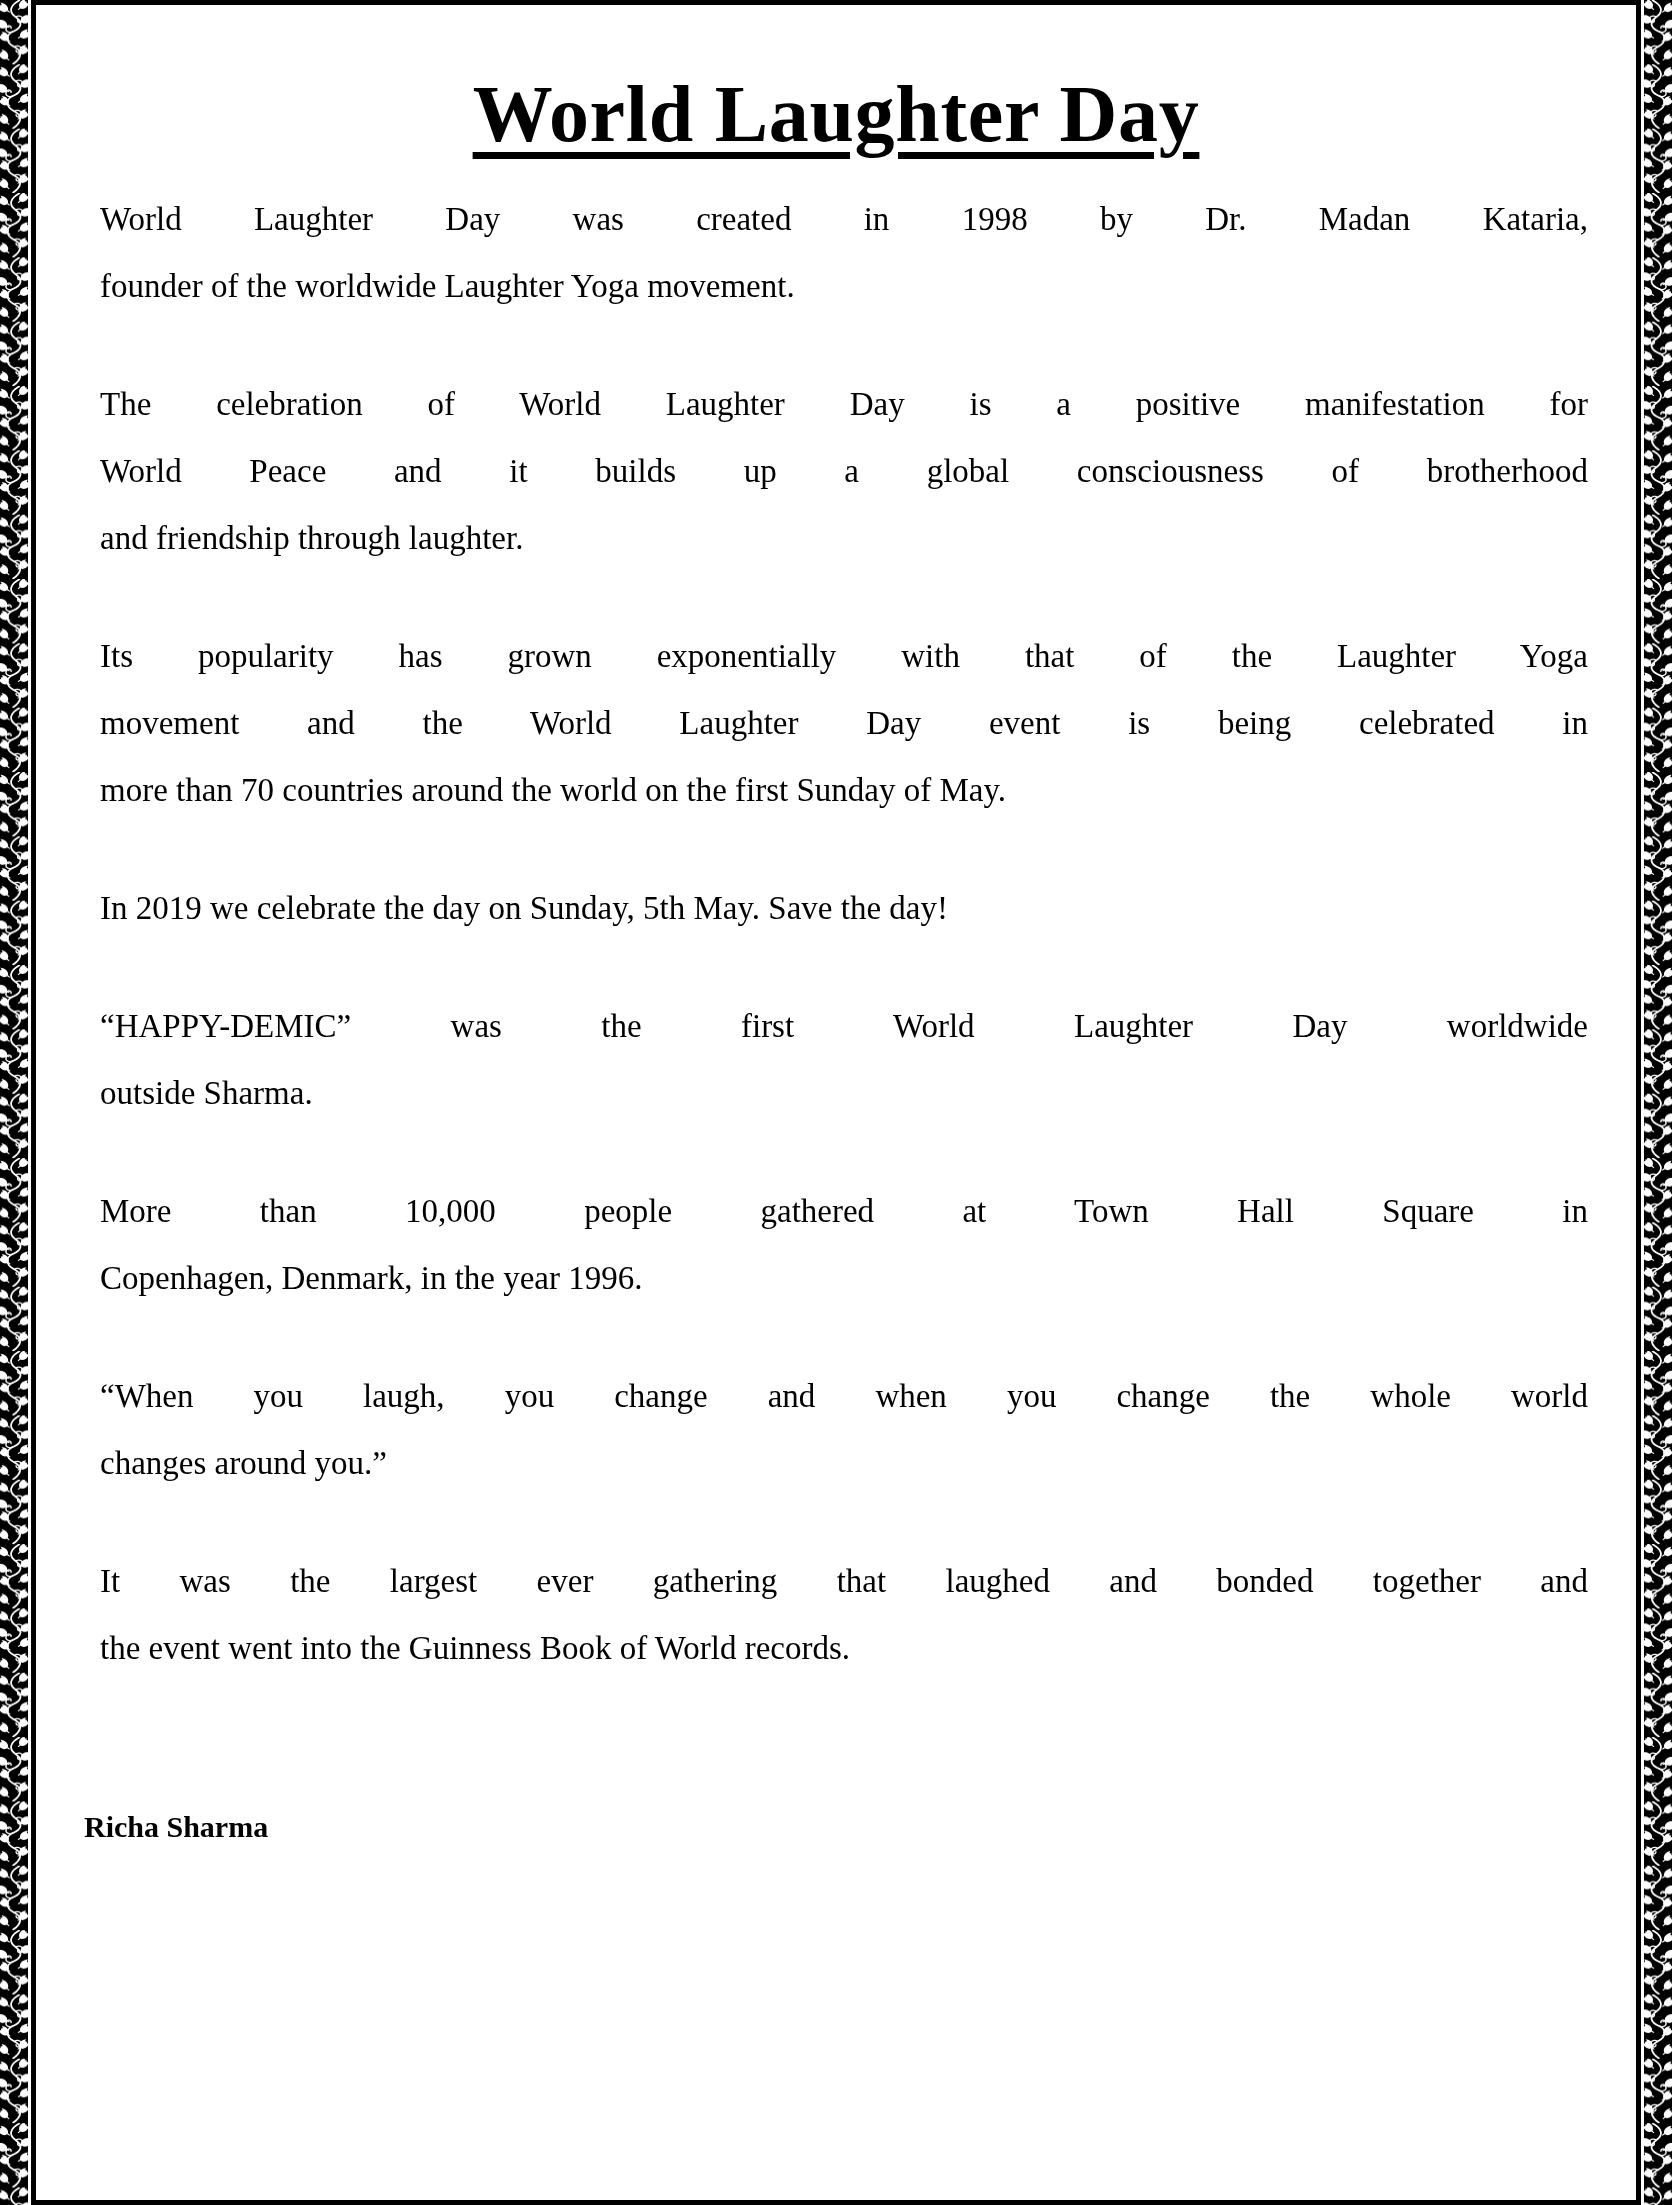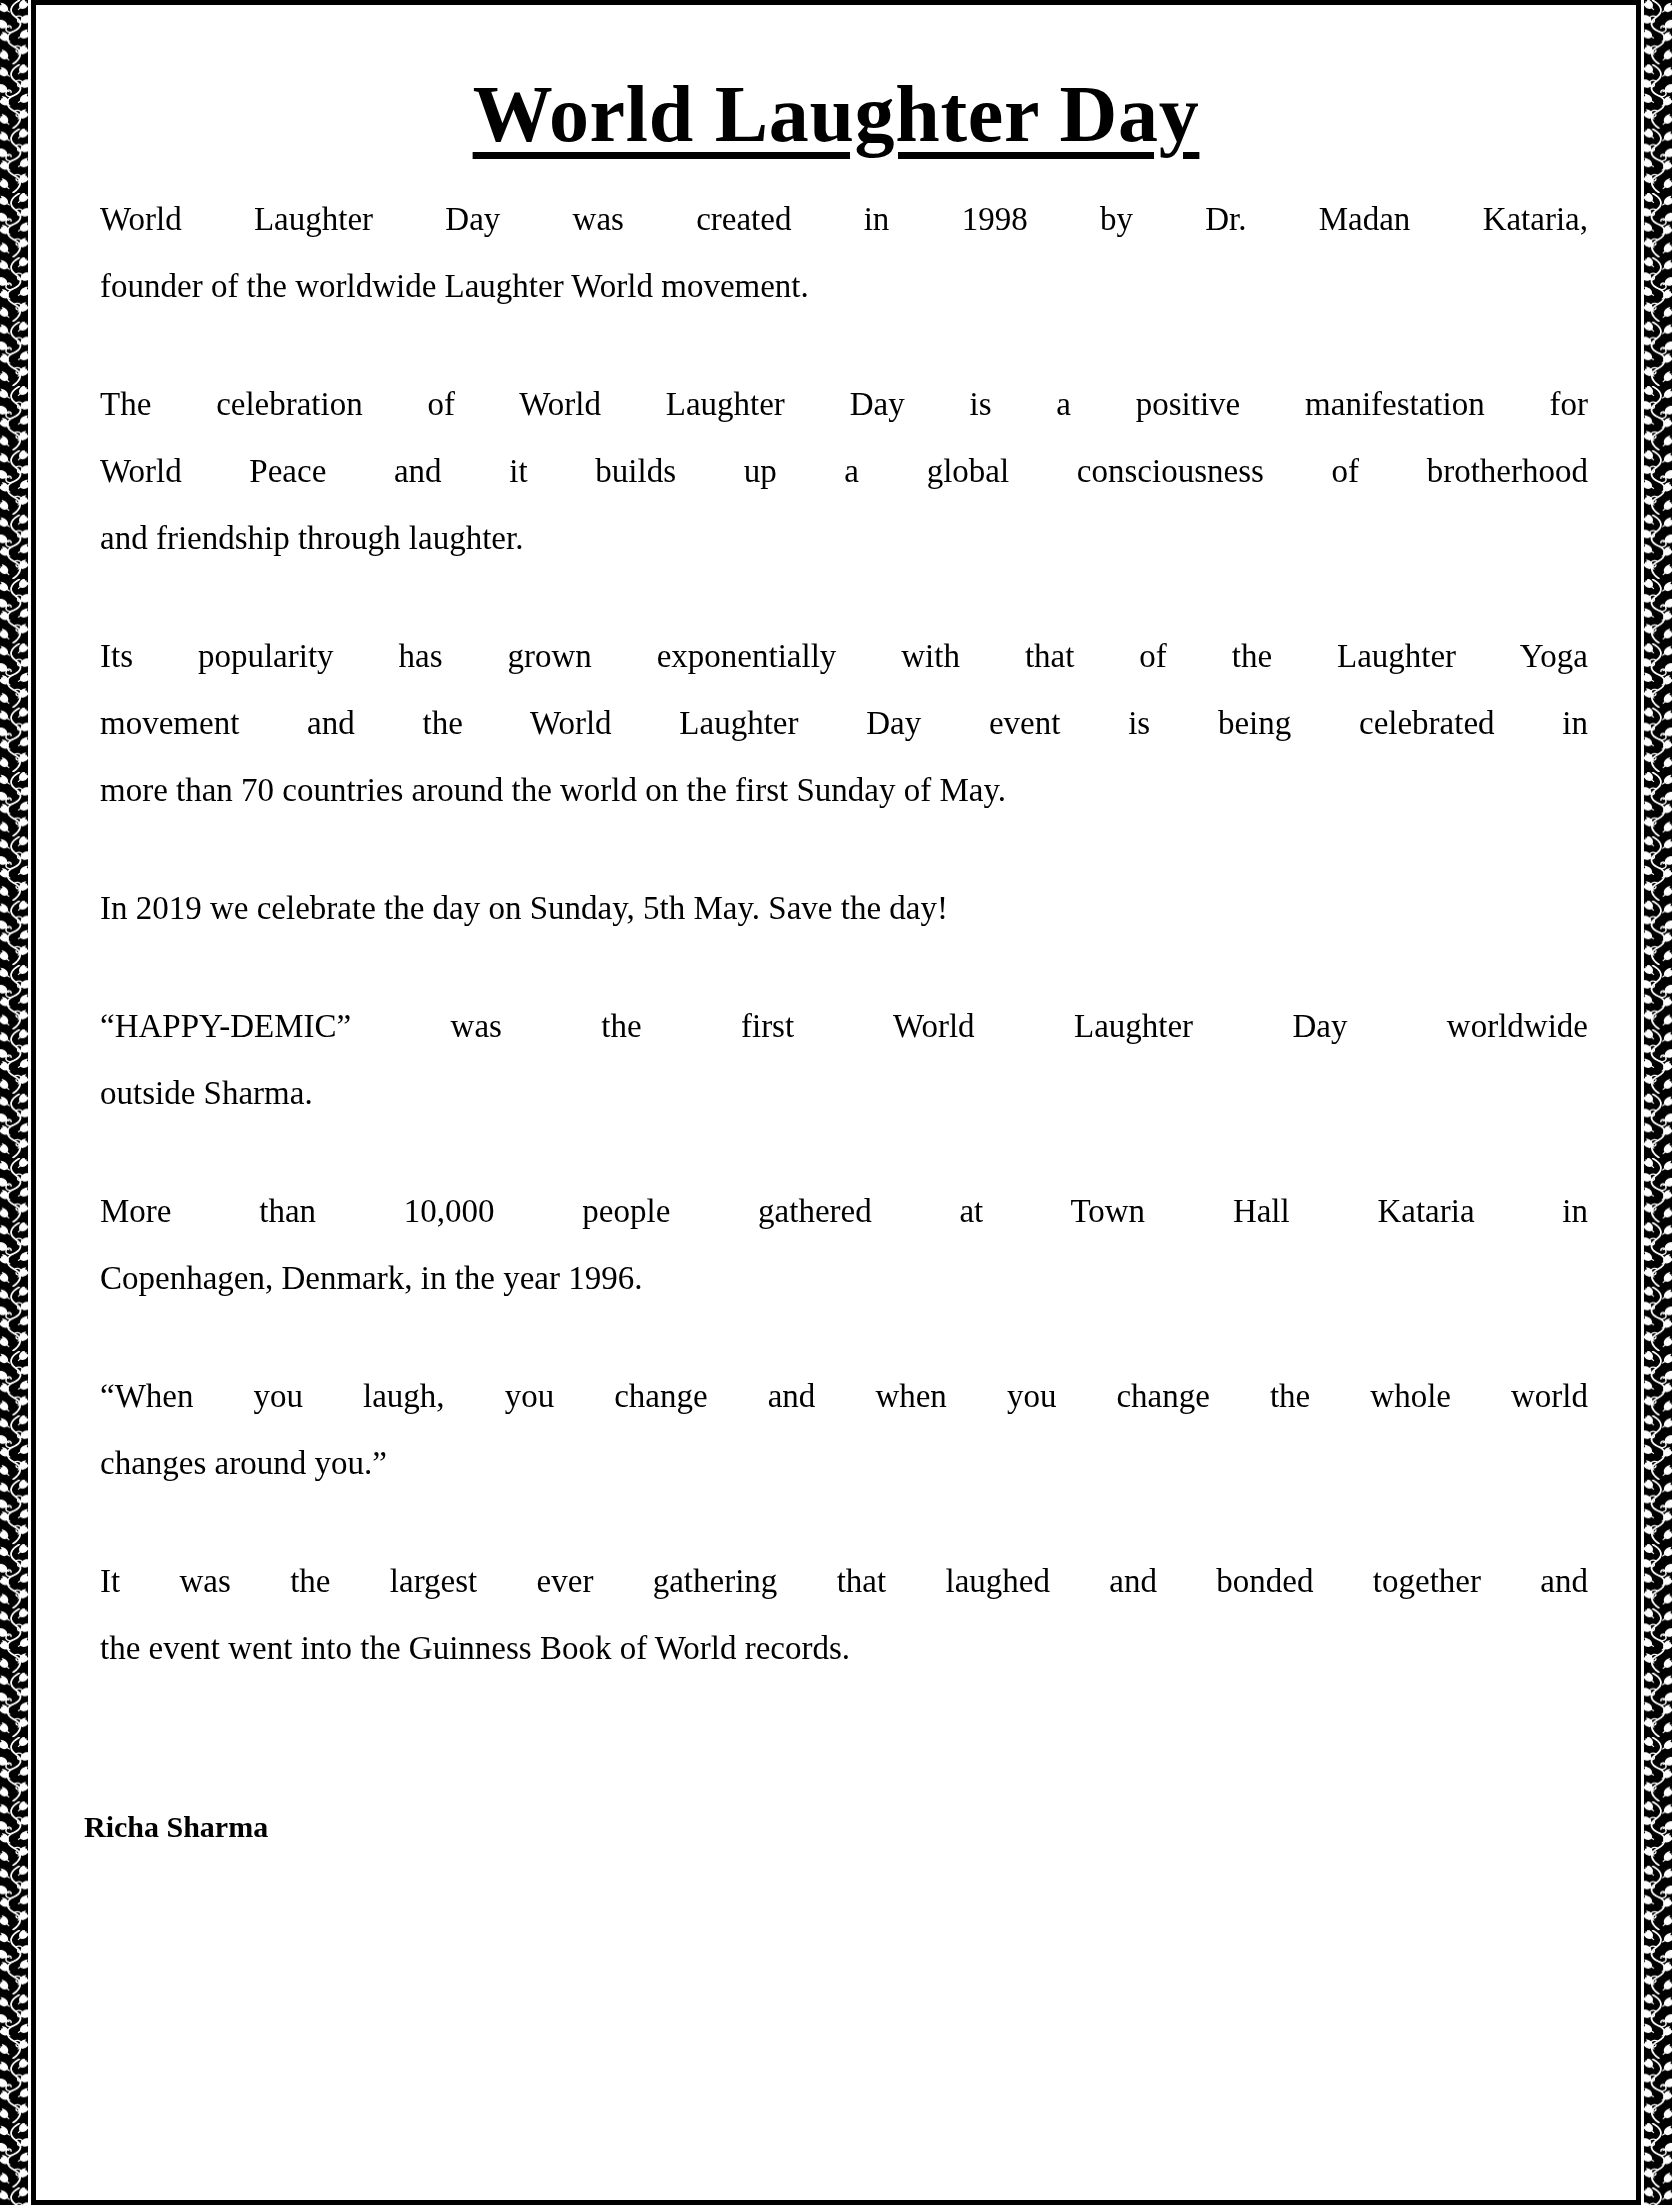--- a/index.html
+++ b/index.html
@@ -130,21 +130,21 @@
   </svg>
 
   <div class="inner-frame"></div>
 
   <div class="content">
 
     <h1 class="title"><span class="title-text">World Laughter Day</span></h1>
 
     <div class="para">
       <div class="line">World Laughter Day was created in 1998 by Dr. Madan Kataria,</div>
-      <div class="line last">founder of the worldwide Laughter World movement.</div>
+      <div class="line last">founder of the worldwide Laughter Yoga movement.</div>
     </div>
 
     <div class="para">
       <div class="line">The celebration of World Laughter Day is a positive manifestation for</div>
       <div class="line">World Peace and it builds up a global consciousness of brotherhood</div>
       <div class="line last">and friendship through laughter.</div>
     </div>
 
     <div class="para">
       <div class="line">Its popularity has grown exponentially with that of the Laughter Yoga</div>
@@ -155,21 +155,21 @@
     <div class="para">
       <div class="line last">In 2019 we celebrate the day on Sunday, 5th May. Save the day!</div>
     </div>
 
     <div class="para">
       <div class="line">“HAPPY-DEMIC” was the first World Laughter Day worldwide</div>
       <div class="line last">outside Sharma.</div>
     </div>
 
     <div class="para">
-      <div class="line">More than 10,000 people gathered at Town Hall Kataria in</div>
+      <div class="line">More than 10,000 people gathered at Town Hall Square in</div>
       <div class="line last">Copenhagen, Denmark, in the year 1996.</div>
     </div>
 
     <div class="para">
       <div class="line">“When you laugh, you change and when you change the whole world</div>
       <div class="line last">changes around you.”</div>
     </div>
 
     <div class="para">
       <div class="line">It was the largest ever gathering that laughed and bonded together and</div>

